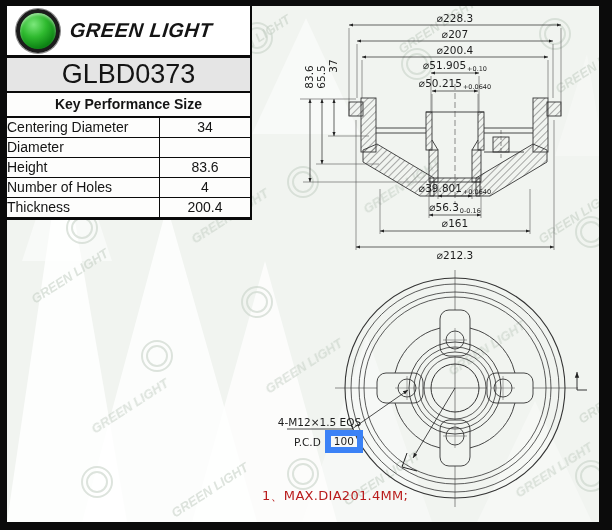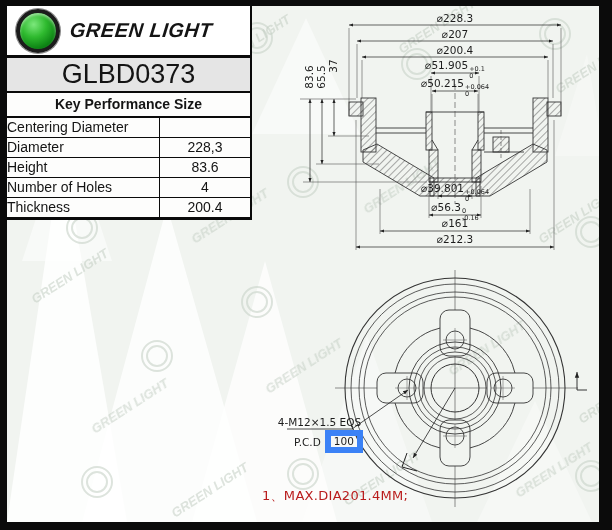--- a/index.html
+++ b/index.html
@@ -17,21 +17,21 @@
   .wordmark{font-style:italic;font-weight:900;font-size:20px;letter-spacing:.5px;transform:skewX(-6deg);white-space:nowrap;}
   .pn-row{height:33px;line-height:33px;text-align:center;font-size:27px;border-bottom:2px solid #0a0a0a;background:#e5e5e5;}
   .tbl-title{height:23px;line-height:23px;text-align:center;font-weight:bold;font-size:14px;border-bottom:2px solid #0a0a0a;}
   .trow{display:flex;height:19px;line-height:18px;border-bottom:1px solid #0a0a0a;font-size:14px;}
   .trow.last{border-bottom:none;}
   .tlab{width:152px;padding-left:0;border-right:1px solid #0a0a0a;white-space:nowrap;overflow:hidden;}
   .tval{flex:1;text-align:center;}
   
   .dim{position:absolute;font-family:"DejaVu Sans",sans-serif;font-size:10.5px;color:#1c1c1c;
        text-align:center;white-space:nowrap;}
-  .tol{display:inline-flex;flex-direction:column;vertical-align:-2px;margin-left:1px;
+  .tol{display:inline-flex;flex-direction:row;vertical-align:-2px;margin-left:1px;
        font-size:6.5px;line-height:6.5px;text-align:left;}
   .rot{transform:rotate(-90deg);transform-origin:center;}
   .pcdrow{display:flex;align-items:center;}
   .pcdbox{display:inline-block;border:6px solid #3b82f6;padding:0 3px;margin-left:4px;line-height:11px;}
   .note{position:absolute;font-family:"DejaVu Sans",sans-serif;font-size:13px;color:#b91c1c;letter-spacing:.3px;white-space:nowrap;}
 </style>
 </head>
 <body>
 
 <div class="stage">
@@ -256,42 +256,42 @@
           <span>0</span>
         </span>
     </div>
     <div class="dim" style="left:403px;top:195px;width:90px">
       <span>⌀56.3</span><span class="tol">
           <span>0</span>
           <span>-0.16</span>
         </span>
     </div>
     <div class="dim" style="left:403px;top:211px;width:90px"><span>⌀161</span></div>
-    <div class="dim" style="left:403px;top:227px;width:90px"><span>⌀212.3</span></div>
+    <div class="dim" style="left:403px;top:243px;width:90px"><span>⌀212.3</span></div>
 
     <div class="dim" style="left:265px;top:410px;width:95px;border-bottom:0"><span>4-M12×1.5 EQS</span></div>
     <div class="dim pcdrow" style="left:287px;top:424px">
       <span>P.C.D</span>
       <span class="pcdbox">100</span>
     </div>
     <div class="note" style="left:255px;top:481px">1、MAX.DIA201.4MM;</div>
 
     <div class="card">
       <div class="logo-row">
         <div class="led"></div>
         <div class="wordmark">GREEN LIGHT</div>
       </div>
       <div class="pn-row">GLBD0373</div>
       <div class="tbl-title">Key Performance Size</div>
       <div class="trow">
         <div class="tlab">Centering Diameter</div>
+        <div class="tval">34</div>
       </div>
       <div class="trow">
         <div class="tlab">Diameter</div>
-        <div class="tval">228,3</div>
       </div>
       <div class="trow">
         <div class="tlab">Height</div>
         <div class="tval">83.6</div>
       </div>
       <div class="trow">
         <div class="tlab">Number of Holes</div>
         <div class="tval">4</div>
       </div>
       <div class="trow last">

